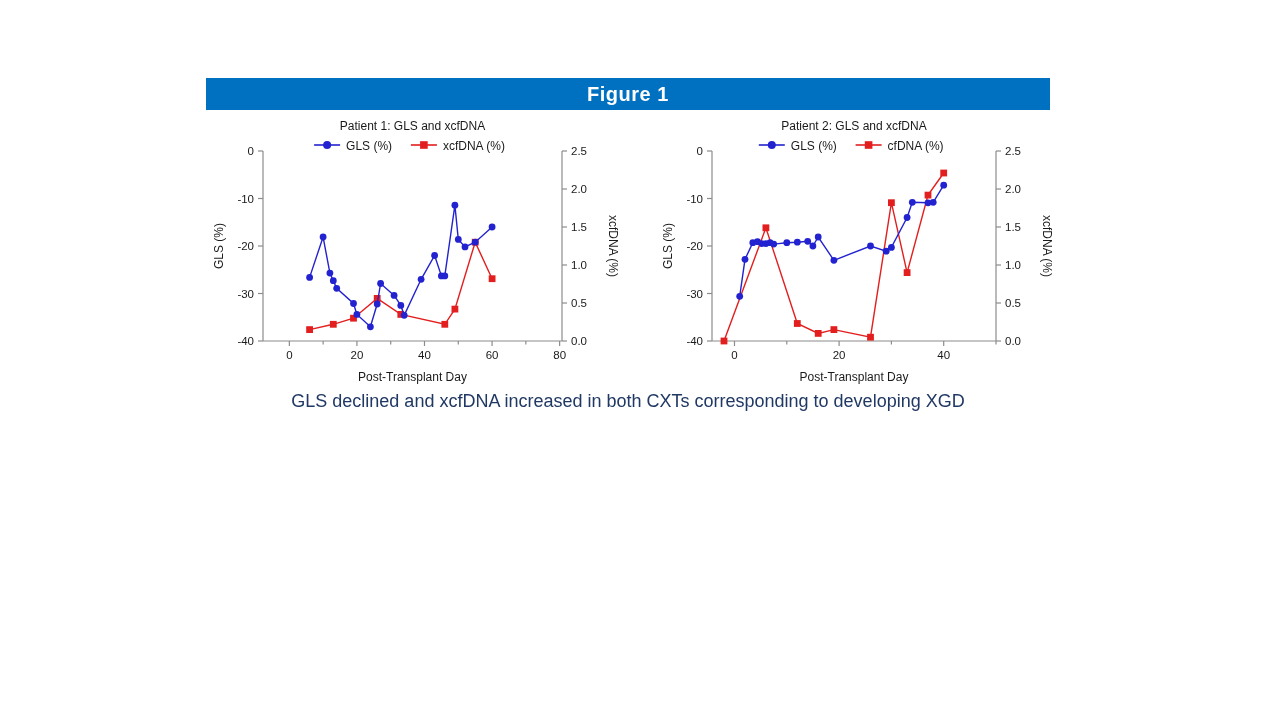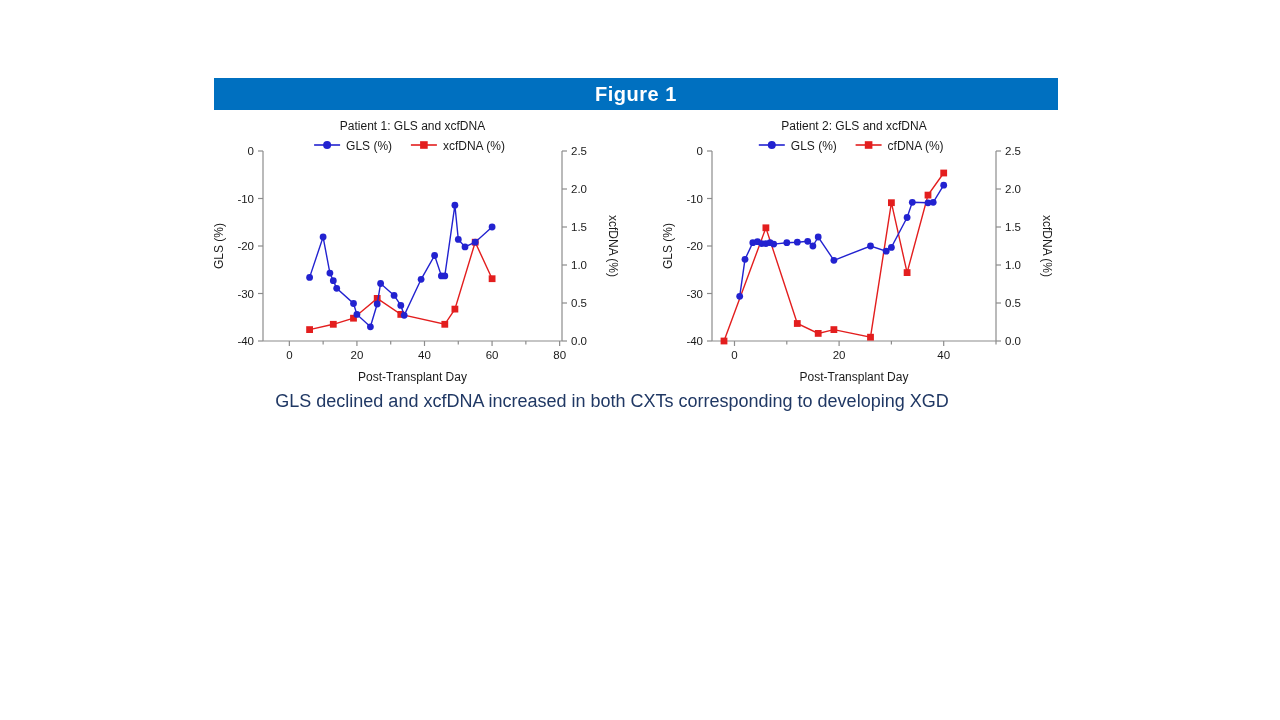--- a/index.html
+++ b/index.html
@@ -1,22 +1,22 @@
 <!DOCTYPE html>
 <html><head>
 <meta charset="utf-8">
 <style>
   html,body{margin:0;padding:0;background:#fff;}
   .slide{position:relative;width:1280px;height:720px;background:#ffffff;overflow:hidden;
          font-family:"Liberation Sans",sans-serif;}
-  .figure-header{position:absolute;left:214px;top:78px;width:844px;height:32px;
+  .figure-header{position:absolute;left:206px;top:78px;width:844px;height:32px;
                  display:flex;align-items:center;justify-content:center;}
   .figure-header span{font-size:20px;font-weight:bold;letter-spacing:0.5px;}
   .chart-svg{position:absolute;display:block;}
-  .caption{position:absolute;left:190px;top:391px;width:844px;text-align:center;
+  .caption{position:absolute;left:206px;top:391px;width:844px;text-align:center;
            font-size:18px;font-weight:400;}
 </style>
 </head>
 <body>
 
 <div class="slide">
   <div class="figure-header" style="background: rgb(0, 112, 192); color: rgb(255, 255, 255);">
     <span>Figure 1</span>
   </div>
 

